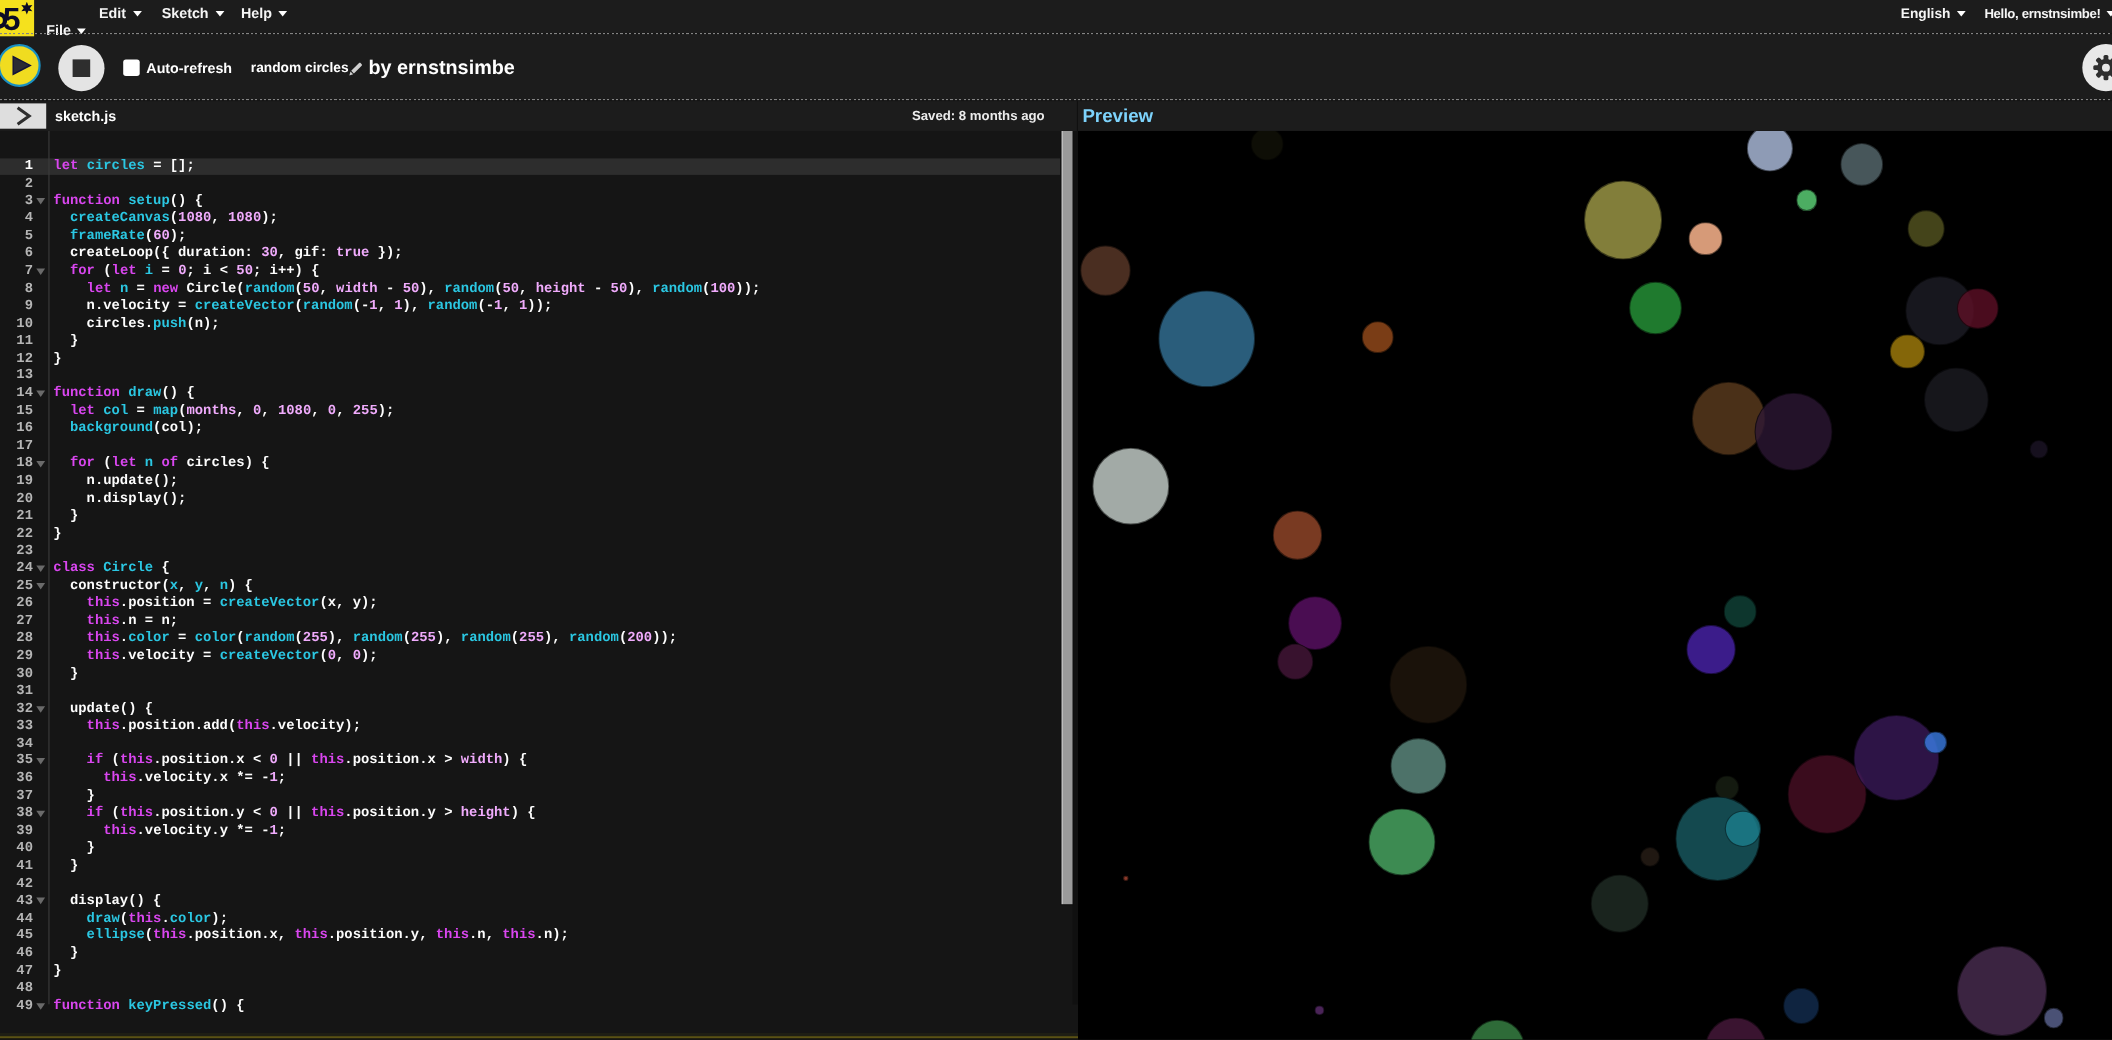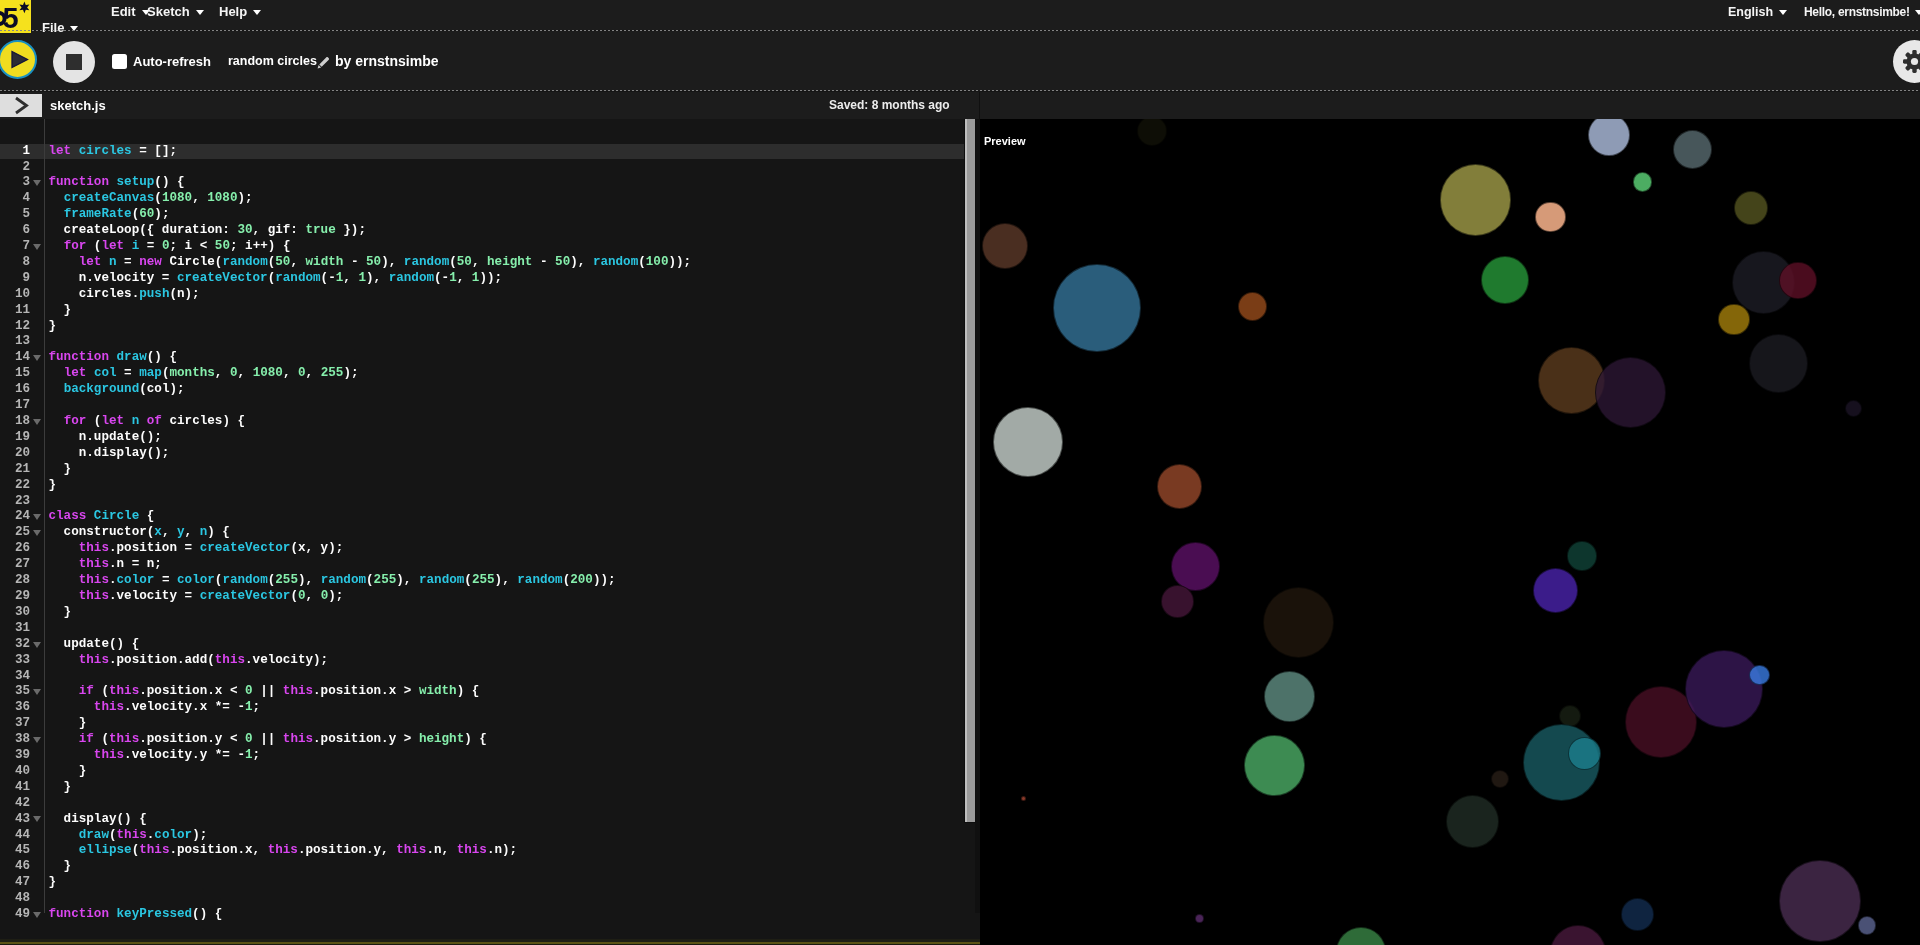--- a/index.html
+++ b/index.html
@@ -35,21 +35,21 @@
 #editor { position:absolute; left:0; top:119px; width:980px; height:826px; background:#151515;
   overflow:hidden; }
 #activeline { position:absolute; left:0; top:24.5px; width:964px; height:15.9px; background:#2d2d2d; }
 #gutter { position:absolute; left:0; top:24.6px; width:30px; text-align:right;
   font-family:"Liberation Mono", monospace; font-size:12.6px; line-height:15.9px; color:#b5b5b5; font-weight:bold; }
 #code { position:absolute; left:48.5px; top:24.6px; font-family:"Liberation Mono", monospace;
   font-size:12.6px; line-height:15.9px; color:#fdfdfd; white-space:pre; font-weight:bold; }
 #code i { font-style:normal; }
 i.k { color:#d946ef; }
 i.c { color:#2bc7e2; }
-i.n { color:#86efac; }
+i.n { color:#f0abfc; }
 .fold { position:absolute; width:0; height:0; border-left:4px solid transparent;
   border-right:4px solid transparent; border-top:6px solid #6a6a6a; left:33px; }
 #strack { position:absolute; left:974.5px; top:0; width:5.5px; height:794px; background:#101010; }
 #sthumb { position:absolute; left:964.5px; top:0; width:10px; height:703px; box-shadow:0 0 0 1px #0e0e0e;
   background:linear-gradient(90deg,#bdbdbd 0 1.5px,#9a9a9a 1.5px); }
 
 #console { position:absolute; left:0; top:794px; width:980px; height:26px; background:#454545;
   color:#fff; font-size:13px; line-height:26px; font-weight:normal; }
 #constrip1 { position:absolute; left:0; top:820px; width:980px; height:2.5px; background:#1e1e14; }
 #constrip2 { position:absolute; left:0; top:822.5px; width:980px; height:2.5px; background:#5a5214; }
@@ -57,21 +57,21 @@
 
 #preview { position:absolute; left:980px; top:119px; width:940px; height:826px; background:#000;
   overflow:hidden; }
 .ci { position:absolute; border-radius:50%; border:1px solid rgba(0,0,0,0.55); }
 </style>
 </head>
 <body>
 
 <div id="nav">
   <div class="navitem" style="left:42px;margin-top:16px;">File<span class="tri"></span></div>
-  <div class="navitem" style="left:111px;">Edit<span class="tri"></span></div>
+  <div class="navitem" style="left:90px;">Edit<span class="tri"></span></div>
   <div class="navitem" style="left:147px;">Sketch<span class="tri"></span></div>
   <div class="navitem" style="left:219px;">Help<span class="tri"></span></div>
   <div class="navitem" style="left:1728px;font-size:12.5px;">English<span class="tri"></span></div>
   <div class="navitem" style="left:1804px;font-size:12px;letter-spacing:-0.3px;">Hello, ernstnsimbe!<span class="tri" style="margin-left:5px;"></span></div>
 </div>
 <div id="logo">
 <svg width="31" height="33" viewBox="0 0 31 33">
   <circle cx="-1" cy="18.5" r="5.6" fill="none" stroke="#0c0c26" stroke-width="4"></circle>
   <text x="2.5" y="27.5" font-family="Liberation Sans" font-weight="bold" font-size="29" fill="#0c0c26">5</text>
   <path d="M24.4 1.6 L23.0 5.0 L19.4 4.5 L21.6 7.4 L19.4 10.3 L23.0 9.8 L24.4 13.2 L25.8 9.8 L29.4 10.3 L27.1 7.4 L29.4 4.5 L25.8 5.0 Z" fill="#0c0c26"></path>
@@ -90,21 +90,21 @@
   <div id="stopbtn">
       <div id="stopsq"></div>
     </div>
   <div id="cbx"></div>
   <div class="tbtext" style="left:133px;">Auto-refresh</div>
   <div class="tbtext" style="left:228px;font-size:12.5px;">random circles</div>
   <svg width="16" height="16" viewBox="0 0 16 16" style="position:absolute;left:316px;top:23px;">
     <path fill="#cfcfcf" d="M1.6 14.6l1-3.5 2.5 2.5z"></path>
     <path fill="#cfcfcf" d="M3.3 10.4l7.1-7.1c.4-.4 1-.4 1.4 0l1 1c.4.4.4 1 0 1.4l-7.1 7.1z"></path>
   </svg>
-  <div class="tbtext" style="left:335px;font-size:14px;">by ernstnsimbe</div>
+  <div class="tbtext" style="left:335px;font-size:18px;">by ernstnsimbe</div>
   <div style="position:absolute;left:1893px;top:9px;width:43px;height:43px;border-radius:50%;background:#e8e8e8;">
     <svg width="43" height="43" viewBox="-21.5 -21.5 43 43">
       <g fill="#2e2e2e">
         <circle r="8"></circle>
         <g>
             <rect x="-2.2" y="-11.5" width="4.4" height="23" rx="1.4"></rect>
           </g>
         <g transform="rotate(45)">
             <rect x="-2.2" y="-11.5" width="4.4" height="23" rx="1.4"></rect>
           </g>
@@ -124,21 +124,21 @@
   <div id="expbtn">
     <svg width="42" height="23" viewBox="0 0 42 23">
       <polyline points="16,4 26.5,11.5 16,19" fill="none" stroke="#2e2e2e" stroke-width="2.8"></polyline>
     </svg>
   </div>
   <div style="position:absolute;left:50px;top:0;height:27px;line-height:27px;color:#fff;font-size:13px;">sketch.js</div>
   <div style="position:absolute;left:829px;top:0;height:27px;line-height:27px;color:#ececec;font-size:12px;">Saved: 8 months ago</div>
 </div>
 <div style="position:absolute;left:979px;top:92px;width:1px;height:27px;background:#101010;z-index:6;"></div>
 <div id="tabbar-r">
-  <div style="position:absolute;left:4px;top:0;height:27px;line-height:27px;color:#ffffff;font-size:11px;margin-top:36px;">Preview</div>
+  <div style="position:absolute;left:4px;top:0;height:27px;line-height:27px;color:#7dd3fc;font-size:17px;">Preview</div>
 </div>
 
 <div id="editor">
   <div id="activeline"></div>
   <div style="position:absolute;left:44px;top:0;width:1px;height:794px;background:#3c3c3c;"></div>
   <pre id="gutter"><span style="color:#ffffff;">1</span>
 2
 3
 4
 5

